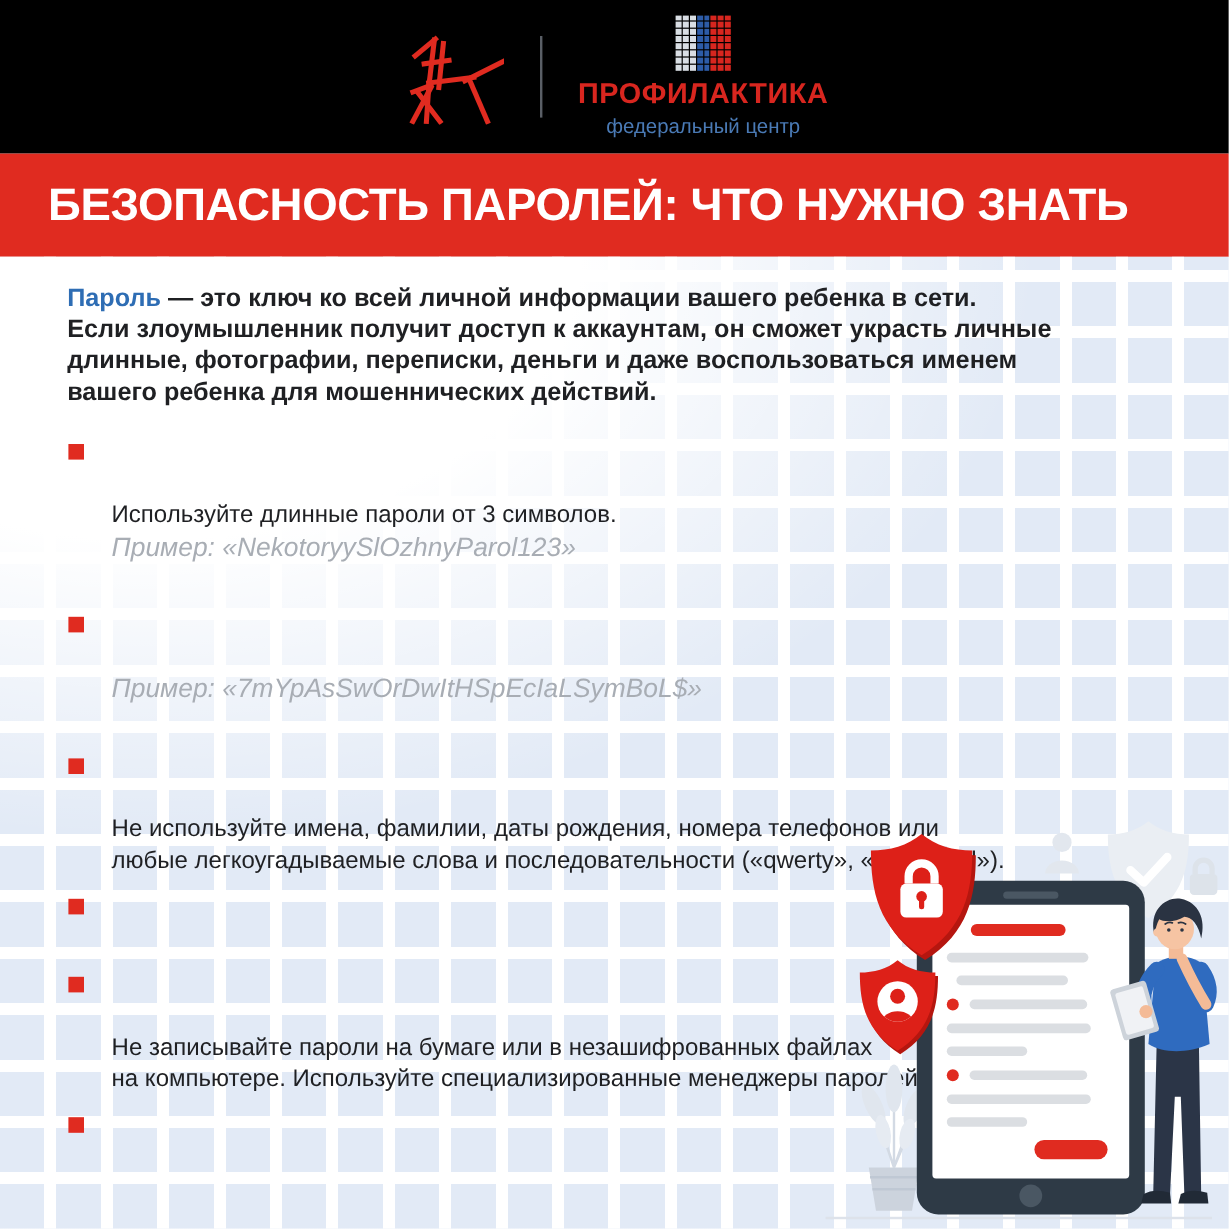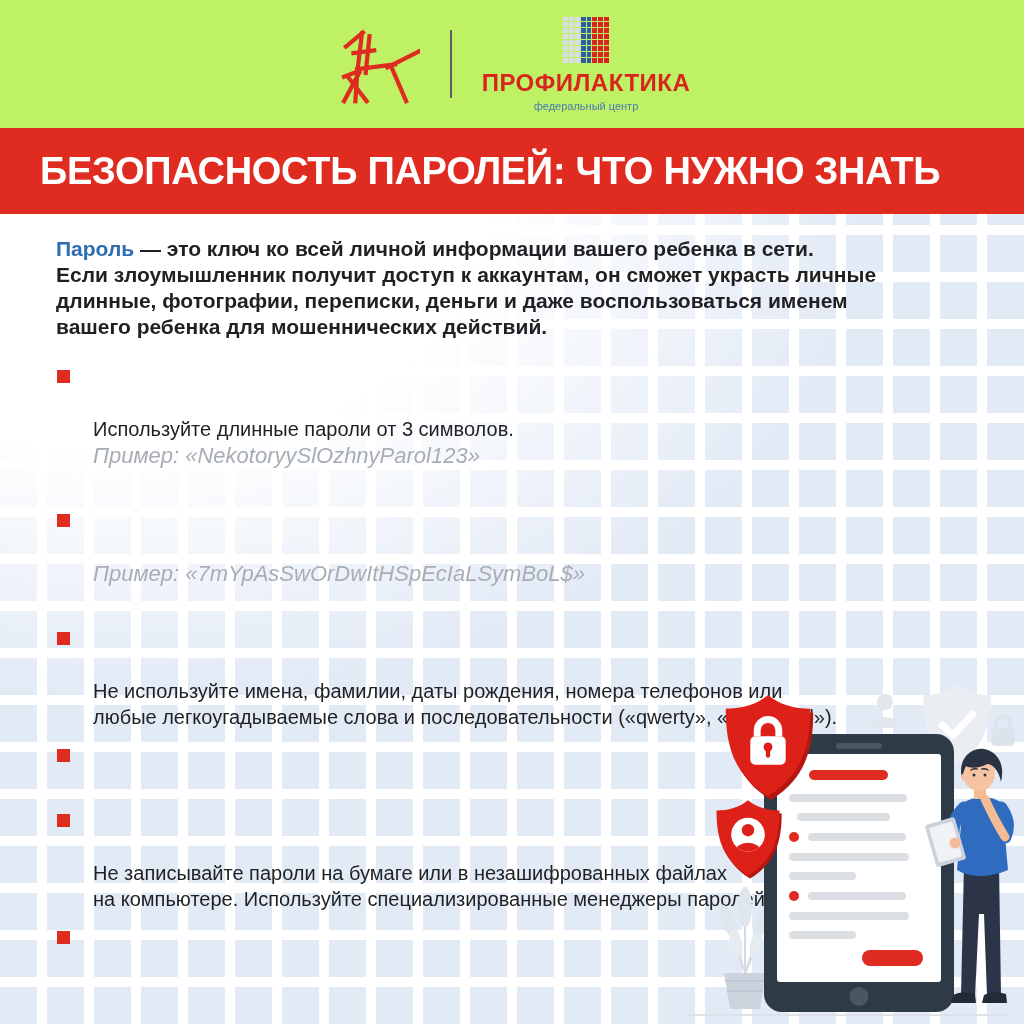--- a/index.html
+++ b/index.html
@@ -3,29 +3,29 @@
 <meta charset="utf-8">
 <style>
   html,body{margin:0;padding:0;}
   body{
     width:1024px;height:1024px;position:relative;overflow:hidden;
     background:#fff;
     font-family:"Liberation Sans","DejaVu Sans",sans-serif;
     color:var(--text_dark,#1f2023);
   }
   
-  .header{position:absolute;top:0;left:0;width:100%;height:128px;background:#bef264;
+  .header{position:absolute;top:0;left:0;width:100%;height:128px;background:#000000;
     display:flex;align-items:center;justify-content:center;gap:30px;}
   .horse-logo{width:86px;height:80px;}
   .logo-divider{width:2px;height:68px;background:#5a5f66;}
   .brand{display:flex;flex-direction:column;align-items:center;}
   .pixel-grid{width:46px;height:46px;display:grid;
     grid-template-columns:repeat(8,1fr);grid-template-rows:repeat(8,1fr);gap:1px;margin-bottom:6px;}
   .brand-name{color:var(--brand_red,#d8261f);font-weight:bold;font-size:24px;letter-spacing:.5px;}
-  .brand-sub{color:var(--brand_blue,#4a7ab5);font-size:11px;margin-top:3px;}
+  .brand-sub{color:var(--brand_blue,#4a7ab5);font-size:17px;margin-top:3px;}
   
   .banner{position:absolute;top:128px;left:0;width:100%;height:86px;
     background:var(--accent_red,#e02b20);display:flex;align-items:center;}
   .banner-title{color:#fff;font-weight:bold;font-size:38px;padding-left:40px;
     letter-spacing:-.3px;white-space:nowrap;text-align:center;}
   
   .content{position:absolute;top:214px;left:0;right:0;bottom:0;
     background-image:
       radial-gradient(ellipse 950px 620px at 12% 0%, #fff 38%, rgba(255,255,255,0) 78%),
       repeating-linear-gradient(0deg, transparent 0 37px, #fff 37px 47px),

